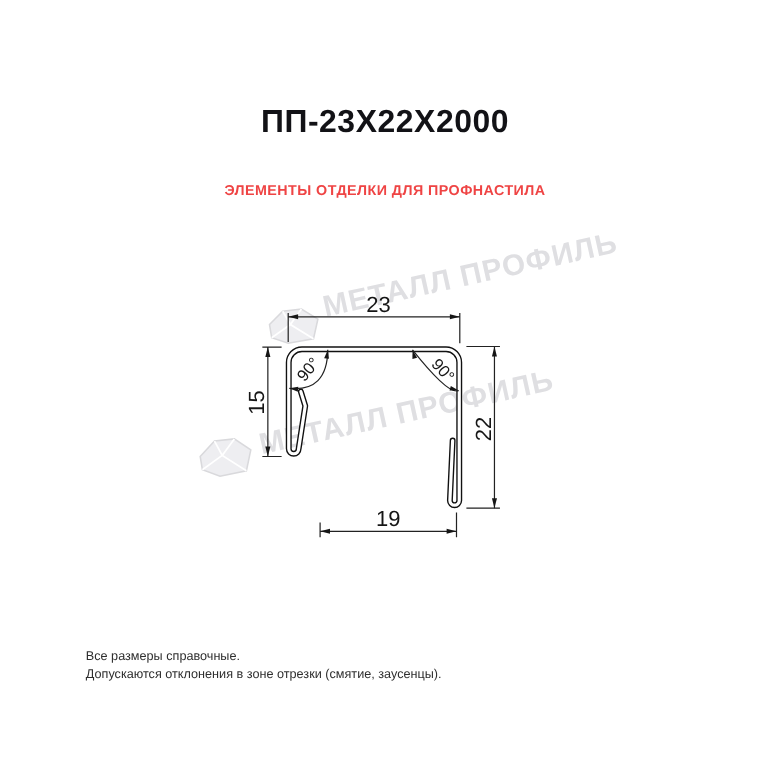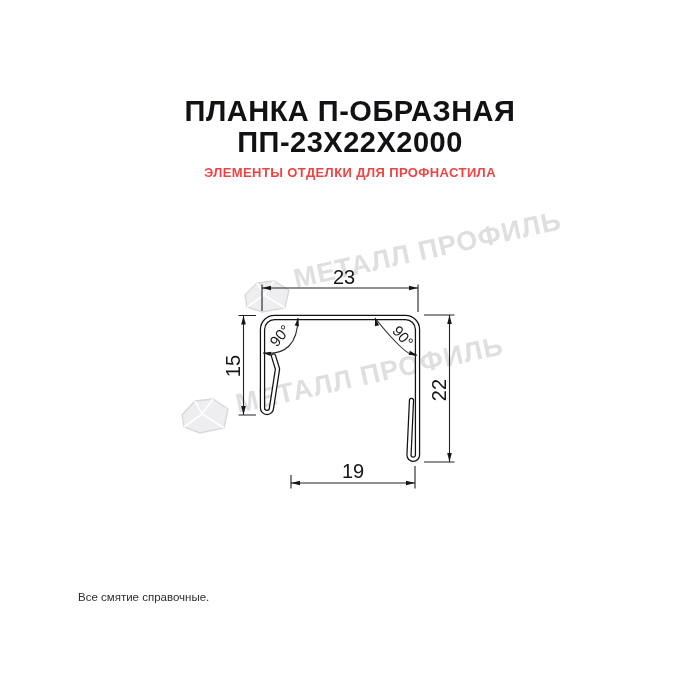--- a/index.html
+++ b/index.html
@@ -27,21 +27,20 @@
   .sheet-inner{fill:none;stroke:#ffffff;stroke-width:2.9;stroke-linecap:round;stroke-linejoin:round;}
   .dim{fill:none;stroke:#222222;stroke-width:1.1;}
   .dim-arrow{fill:#161616;stroke:none;}
   .dim-text{font-size:20px;}
   .angle-text{font-size:15px;}
 </style>
 </head>
 <body>
 
 <div class="title-block">
-  <div>ПЛАНКА П-ОБРАЗНАЯ</div>
   <div>ПП-23Х22Х2000</div>
 </div>
 <div class="subtitle">ЭЛЕМЕНТЫ ОТДЕЛКИ ДЛЯ ПРОФНАСТИЛА</div>
 
 <svg class="drawing" width="700" height="700" viewBox="0 0 700 700">
 
   <g>
     <g transform="translate(244,281)">
       <path class="wm-shape" d="M 1 14 L 13 2 L 30 0 L 45 9 L 41 27 L 18 31 L 3 26 Z"></path>
       <path class="wm-facet" d="M 13 2 L 20 14 L 41 27 M 20 14 L 3 26 M 30 0 L 20 14"></path>
@@ -116,14 +115,15 @@
 
   <g>
     <path class="dim" d="M 375 318 Q 408 359.5 417 355"></path>
     <path class="dim-arrow" d="M 0 0 L -2.2 8 L 2.2 8 Z" transform="translate(375,318) rotate(-15)"></path>
     <path class="dim-arrow" d="M 0 0 L -2.2 8 L 2.2 8 Z" transform="translate(417,355) rotate(105)"></path>
     <text class="angle-text" transform="translate(399,340) rotate(48)" text-anchor="middle">90°</text>
   </g>
 </svg>
 
 <div class="footer-note">
-  <div>Все смятие справочные.</div>
+  <div>Все размеры справочные.</div>
+  <div>Допускаются отклонения в зоне отрезки (смятие, заусенцы).</div>
 </div>
 
 </body></html>

